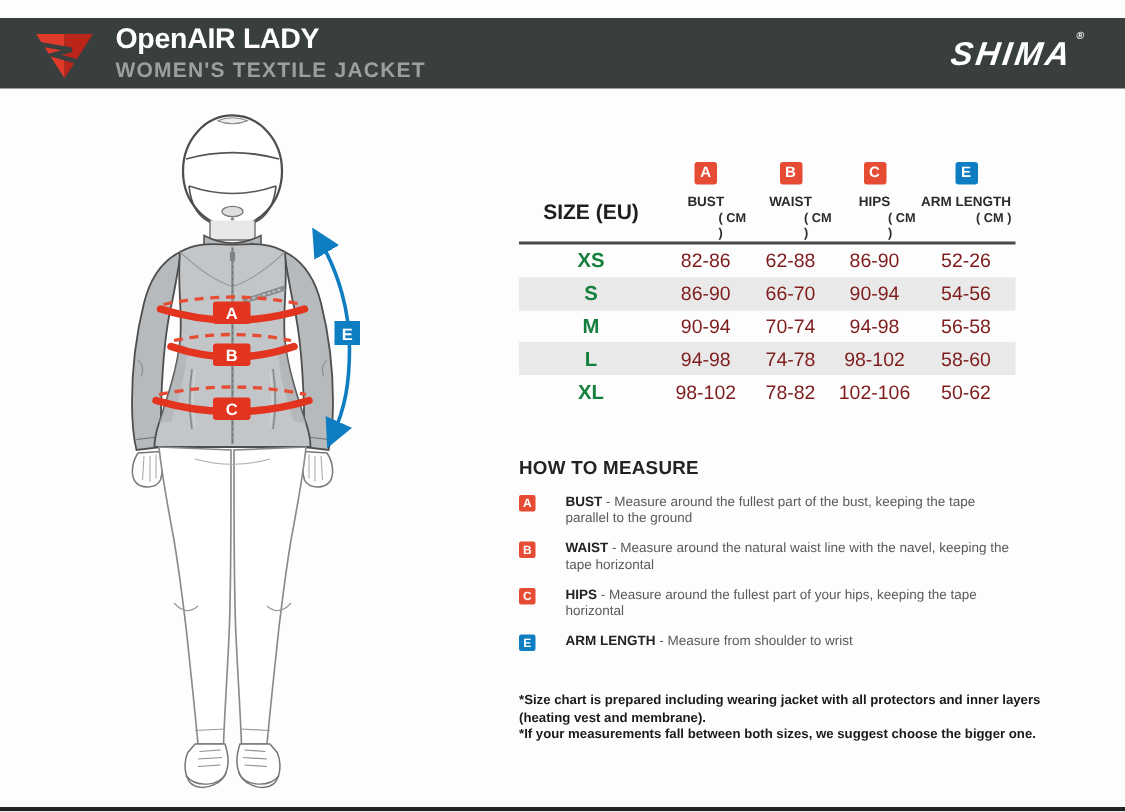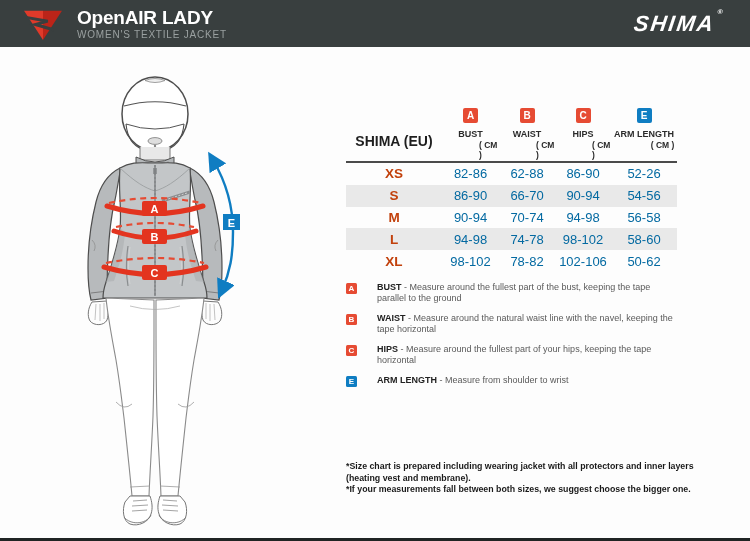--- a/index.html
+++ b/index.html
@@ -3,48 +3,48 @@
 <meta charset="utf-8">
 <style>
   * { margin:0; padding:0; box-sizing:border-box; }
   html,body { background:#fff; }
   .page {
     position:relative; width:750px; height:541px; background:#fdfdfd;
     font-family:"Liberation Sans", sans-serif; overflow:hidden;
   }
   
   .header {
-    position:absolute; top:0; left:0; width:750px; height:47px;
+    position:absolute; top:12px; left:0; width:750px; height:47px;
     background:#393f3f; display:flex; align-items:center;
   }
   .logo-mark { margin-left:22px; width:42px; height:36px; flex:0 0 auto; }
   .title-block { margin-left:13px; display:flex; flex-direction:column; }
   .title { color:#fff; font-size:19px; font-weight:bold; letter-spacing:-0.2px; line-height:20px; }
-  .subtitle { color:#9aa0a0; font-size:10px; letter-spacing:0.8px; margin-top:1px; }
+  .subtitle { color:#9aa0a0; font-size:14px; letter-spacing:0.8px; margin-top:1px;font-weight:bold; }
   .spacer { flex:1; }
   .brand { margin-right:30px; color:#fff; font-weight:bold; font-style:italic;
            font-size:22px; letter-spacing:2px; transform:skewX(-8deg); position:relative; }
   .brand sup { font-size:7px; font-style:normal; letter-spacing:0; position:relative; top:-9px; left:1px; }
   
   .figure-wrap { position:absolute; left:50px; top:50px; width:280px; height:488px; }
   
   .right-col { position:absolute; left:346px; top:95px; width:331px; }
   .t-header { display:grid; grid-template-columns:96px 57px 56px 56px 66px; height:66px; }
   .size-head { display:flex; align-items:flex-end; justify-content:center; padding-bottom:12px;
                font-size:14px; font-weight:bold; color:#1e1e1e; }
   .col-head { display:flex; flex-direction:column; align-items:center; justify-content:flex-start; padding-top:13px; }
   .sq { width:15px; height:15px; border-radius:2px; color:#fff; font-size:10px; font-weight:bold;
         display:flex; align-items:center; justify-content:center; }
   .col-label { margin-top:6px; font-size:9px; font-weight:bold; color:#2b2b2b; white-space:nowrap; }
   .col-unit  { margin-top:1px; font-size:8.5px; font-weight:bold; color:#2b2b2b;padding-left:37px; }
   .t-rows { border-top:2px solid #4a4a4a; }
   .t-row { display:grid; grid-template-columns:96px 57px 56px 56px 66px; height:21.8px; align-items:center; }
   .t-row:nth-of-type(2n) { background:#e9e9e9; }
-  .cell { text-align:center; font-size:13px; color:#0369a1; }
-  .cell.size { font-size:13.5px; font-weight:bold; color:#c2410c; }
+  .cell { text-align:center; font-size:13px; color:#7f1d1d; }
+  .cell.size { font-size:13.5px; font-weight:bold; color:#15803d; }
   
   .htm-heading { margin-top:33px; font-size:12.5px; font-weight:bold; color:#222; letter-spacing:0.2px; }
   .measure-list { margin-top:10px; }
   .m-item { display:flex; margin-bottom:9px; }
   .mi-sq { width:11px; height:11px; flex:0 0 auto; margin-top:1px; border-radius:1.5px;
            color:#fff; font-size:8px; font-weight:bold; display:flex; align-items:center; justify-content:center; }
   .mi-text { margin-left:20px; width:298px; font-size:9px; line-height:11px; color:#5a5a5a; }
   .mi-label { font-weight:bold; color:#222; }
   
   .footnotes { position:absolute; left:346px; top:461px; width:350px; }
@@ -157,21 +157,21 @@
     <g>
       <path d="M 163,110 C 176,132 183,158 183,182 C 183,206 180,222 172,240" stroke="#0f7dc2" stroke-width="2.4" fill="none" marker-start="url(#arrB)" marker-end="url(#arrB)"></path>
       <rect x="173" y="164" width="17" height="16" fill="#0f7dc2"></rect>
       <text x="181.5" y="176.5" text-anchor="middle" font-size="11" font-weight="bold" fill="#fff" font-family="Liberation Sans, sans-serif">E</text>
     </g>
   </svg>
 
   <div class="right-col">
 
     <div class="t-header">
-      <div class="size-head">SHIMA (EU)</div>
+      <div class="size-head">SIZE (EU)</div>
 
         <div class="col-head">
           <span class="sq" style="background: rgb(230, 75, 51);">A</span>
           <span class="col-label">BUST</span>
           <span class="col-unit">( CM )</span>
         </div>
 
         <div class="col-head">
           <span class="sq" style="background: rgb(230, 75, 51);">B</span>
           <span class="col-label">WAIST</span>
@@ -227,20 +227,21 @@
 
         <div class="t-row">
           <div class="cell size">XL</div>
           <div class="cell">98-102</div>
           <div class="cell">78-82</div>
           <div class="cell">102-106</div>
           <div class="cell">50-62</div>
         </div>
       </div>
 
+    <div class="htm-heading">HOW TO MEASURE</div>
     <div class="measure-list">
 
         <div class="m-item">
           <span class="mi-sq" style="background: rgb(230, 75, 51);">A</span>
           <span class="mi-text"><span class="mi-label">BUST</span> <span>- Measure around the fullest part of the bust, keeping the tape parallel to the ground</span></span>
         </div>
 
         <div class="m-item">
           <span class="mi-sq" style="background: rgb(230, 75, 51);">B</span>
           <span class="mi-text"><span class="mi-label">WAIST</span> <span>- Measure around the natural waist line with the navel, keeping the tape horizontal</span></span>

